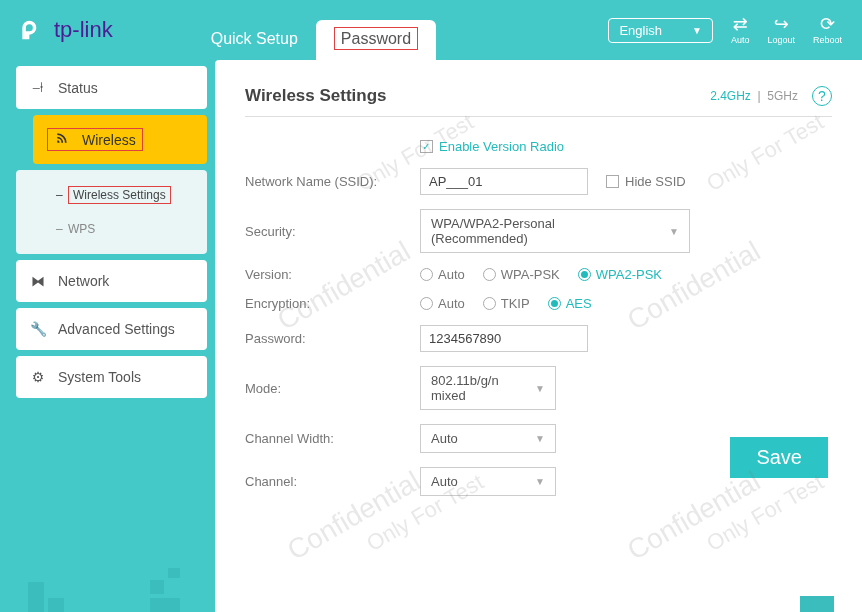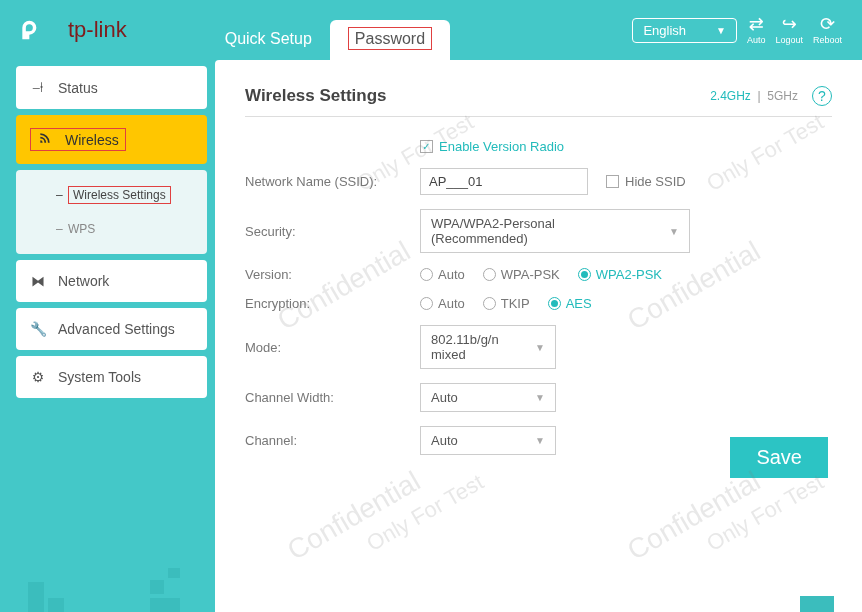--- a/index.html
+++ b/index.html
@@ -25,24 +25,24 @@
   
   .header {
     height: 60px;
     display: flex;
     align-items: center;
     padding: 0 20px;
   }
   .logo {
     display:flex;
     align-items:center;
-    color:#7f1d1d;
+    color:#4c1d95;
     font-size:22px;
     font-weight:500;
-    gap:20px;
+    gap:6px;
   }
   .logo svg { fill:#fff; }
 
   .tabs {
     display:flex;
     margin-left:80px;
     height:100%;
     align-items:flex-end;
   }
   .tab {
@@ -55,21 +55,21 @@
     background:#fff;
     color:#555;
     border-radius:6px 6px 0 0;
   }
   .redbox { border:1px solid #e04040; }
 
   .header-right {
     margin-left:auto;
     display:flex;
     align-items:center;
-    gap:10px;
+    gap:18px;
     justify-content:center;
   }
   .lang-sel {
     background:#fff0;
     border:1px solid #fff;
     color:#fff;
     padding:4px 10px;
     border-radius:4px;
     display:flex;
     align-items:center;
@@ -102,20 +102,21 @@
     display:flex;
     align-items:center;
     gap:12px;
     color:#555;
     font-size:14px;
     cursor:pointer;
   }
   .navitem.active {
     background:#ffc600;
     color:#333;
+    margin-left:17px;
   }
   .navitem .nic { width:16px; text-align:center; }
   .sub {
     background:#eaf6f6;
     border-radius:4px;
     margin-bottom:6px;
     padding:8px 0;
   }
   .subitem {
     padding:10px 0 10px 52px;
@@ -386,20 +387,26 @@
               <span class="r"></span>
               <span>TKIP</span>
             </label>
           <label class="radio sel">
               <span class="r"></span>
               <span>AES</span>
             </label>
         </div>
       </div>
 
+      <div class="row">
+        <div class="label">Password:</div>
+        <div class="field">
+          <input class="txt redbox" type="text" value="1234567890" style="">
+        </div>
+      </div>
 
       <div class="row">
         <div class="label">Mode:</div>
         <div class="field">
           <div class="select sm">
             <span>802.11b/g/n mixed</span>
             <span class="ar">▼</span>
           </div>
         </div>
       </div>

